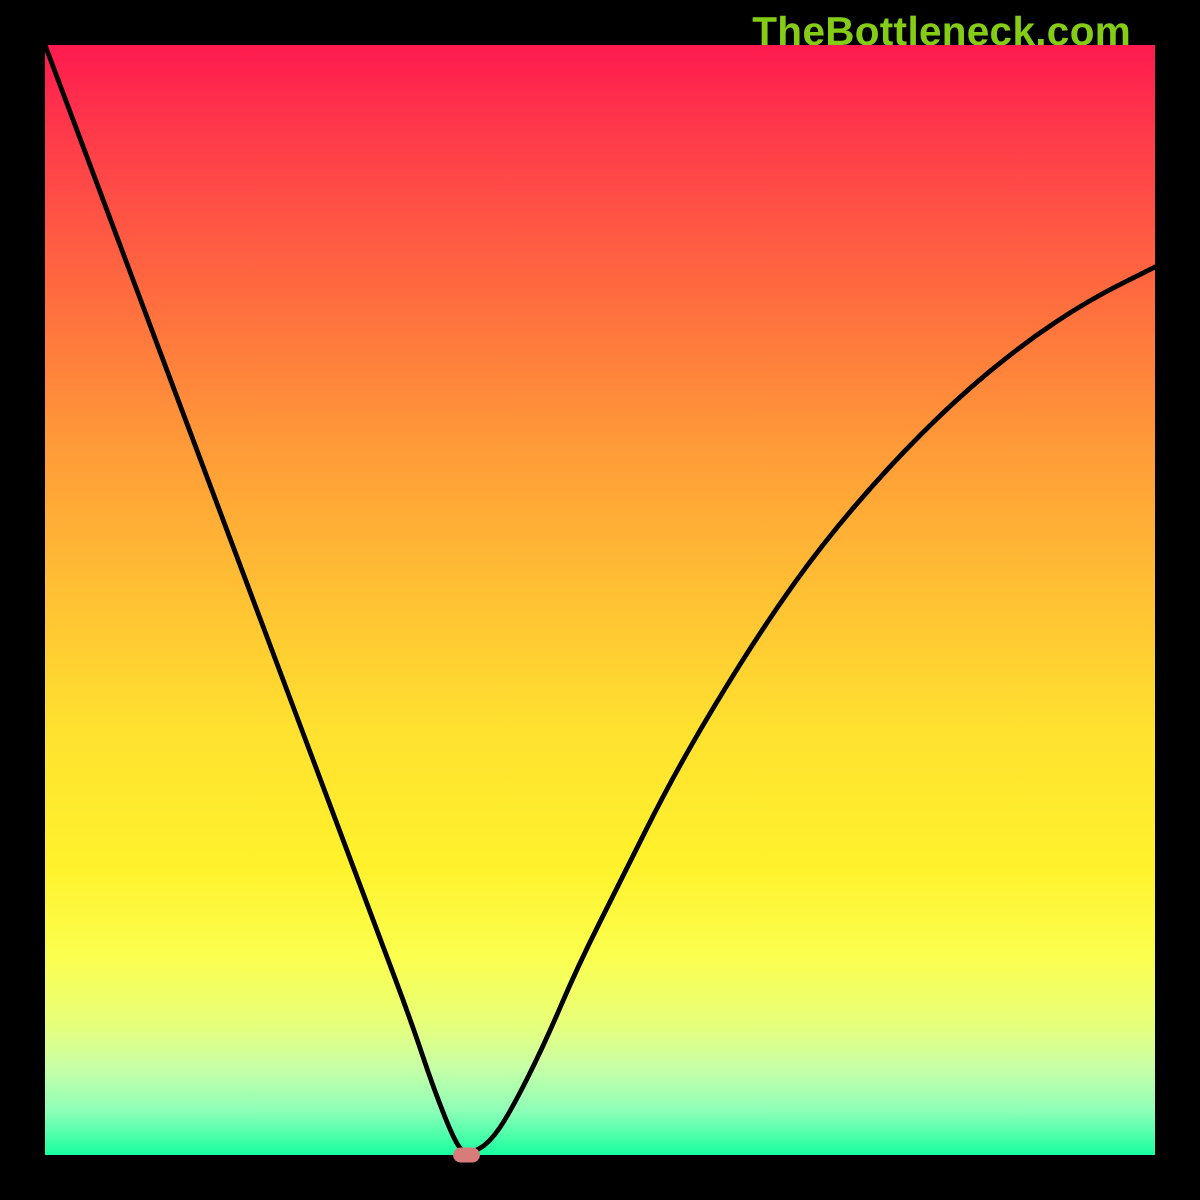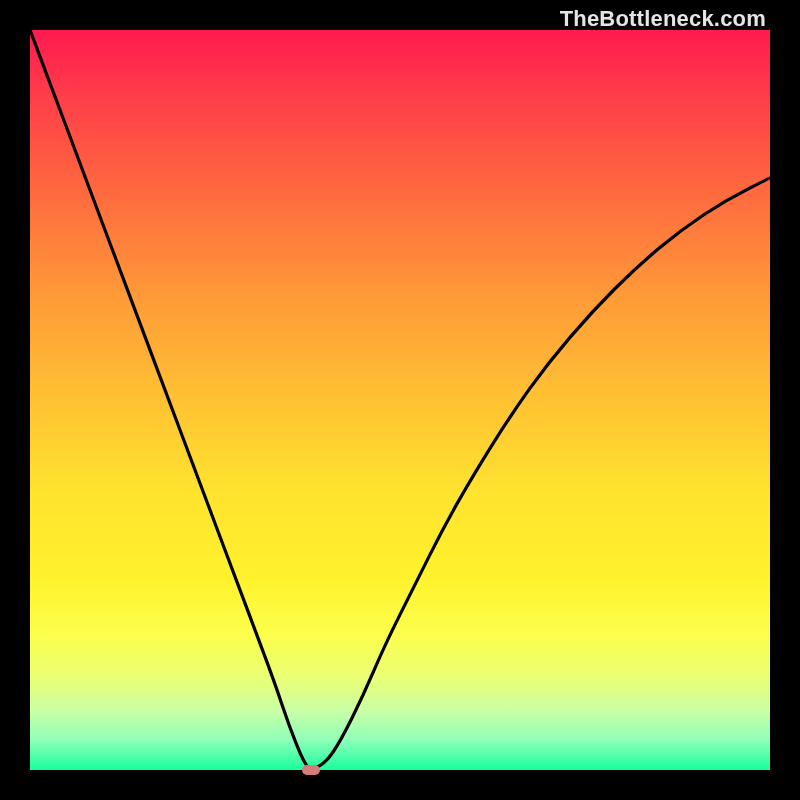--- a/index.html
+++ b/index.html
@@ -44,24 +44,24 @@
       #fbff4e 82%,
       #e8ff78 88%,
       #c9ffa6 92%,
       #8effb8 96%,
       #18ff9d 100%
     );
   }
   .watermark {
     position: absolute;
     top: 6px;
-    right: 34px;
-    font-size: 22px;
+    right: 46px;
+    font-size: 27px;
     font-weight: 600;
-    color: #e5e5e5;
+    color: #84cc16;
     letter-spacing: 0.2px;
     user-select: none;
   }
   svg.curve {
     position: absolute;
     left: 0;
     top: 0;
     width: 740px;
     height: 740px;
   }

